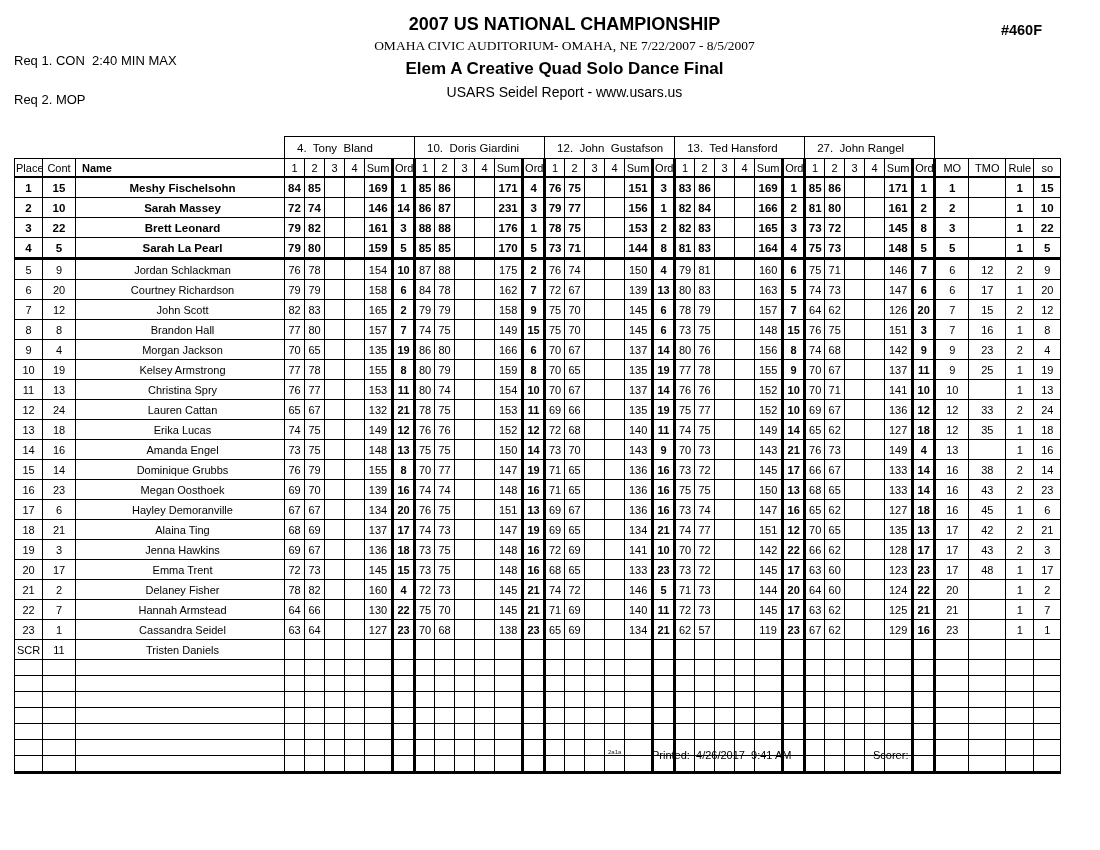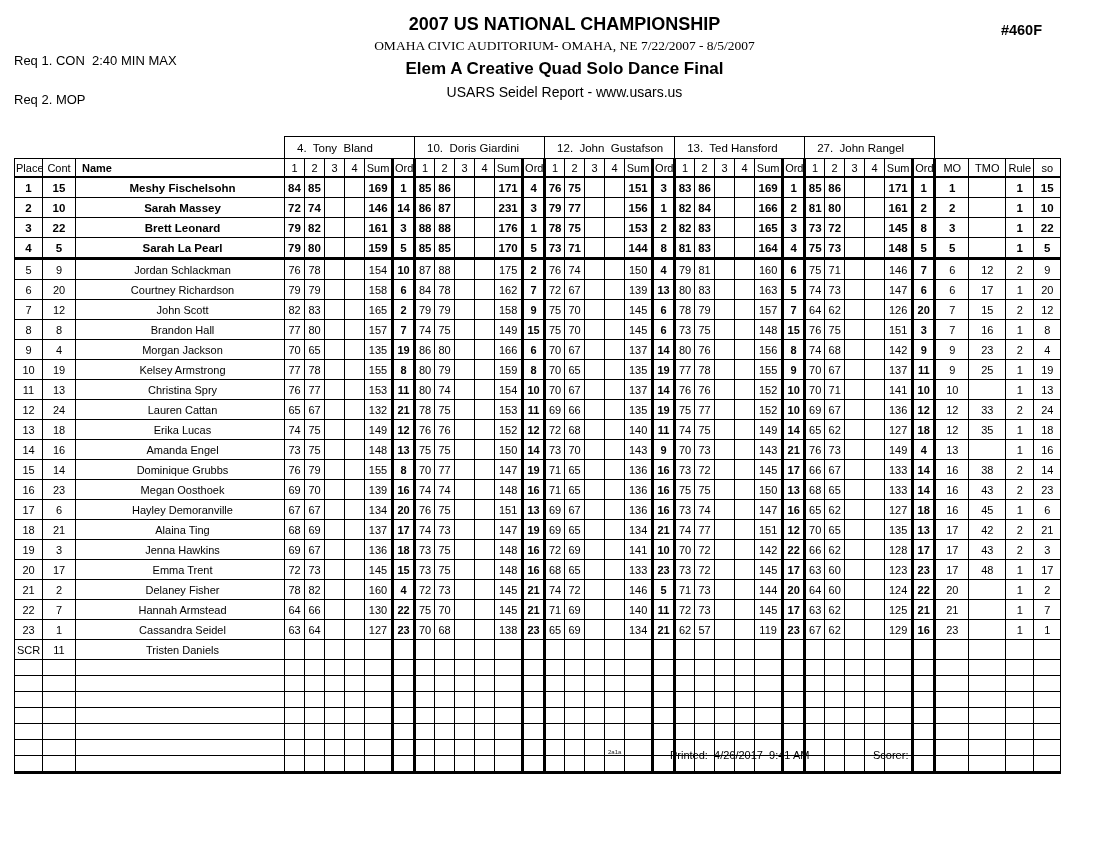--- a/index.html
+++ b/index.html
@@ -31,21 +31,21 @@
   .results td.name{text-align:center;padding-left:6px;}
   .results .ord{border-left:3px solid #000;border-right:3px solid #000;}
   .results tbody td.ord{font-weight:bold;}
   .results .mo-first{border-left:3px solid #22c55e;}
   .results tr.bold td{font-weight:bold;font-size:11.5px;}
   .results tr.sep td{border-bottom:3px solid #000;}
   .results tr.empty td{height:15px;}
   .results tr.last td{border-bottom:3px solid #000;}
 
   .footer-version{position:absolute;left:608px;top:749px;font-size:6px;color:#222;}
-  .footer-printed{position:absolute;left:670px;top:749px;font-size:11px;white-space:pre;text-align:center;}
+  .footer-printed{position:absolute;left:652px;top:749px;font-size:11px;white-space:pre;text-align:center;}
   .footer-scorer{position:absolute;left:866px;top:749px;font-size:11px;padding-left:7px;}
 </style>
 </head>
 <body>
 
 <div class="req">
   <div>Req 1. CON  2:40 MIN MAX</div>
   <div>Req 2. MOP</div>
 </div>
 

